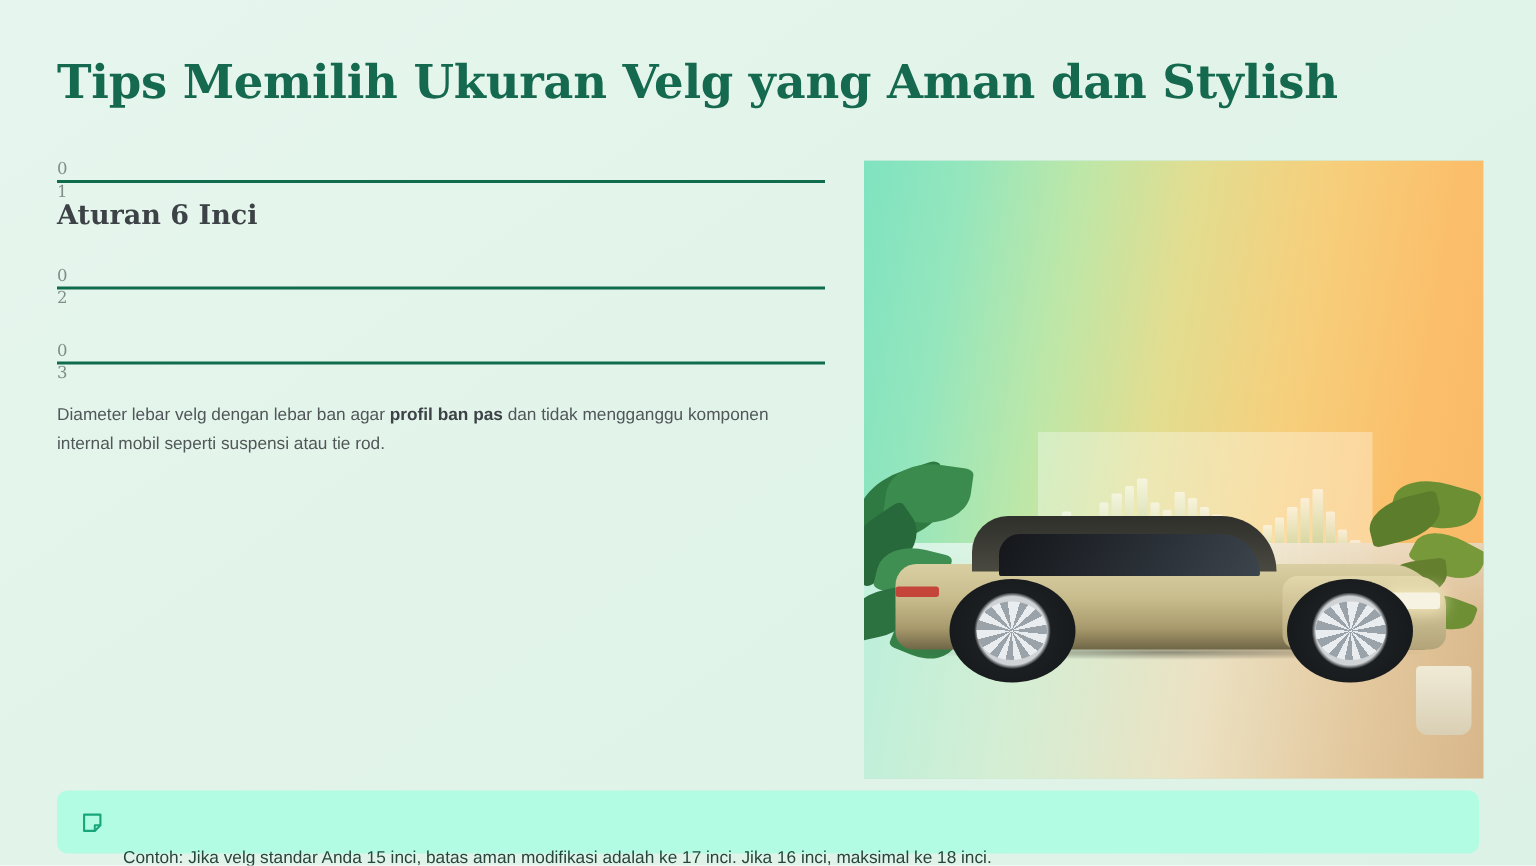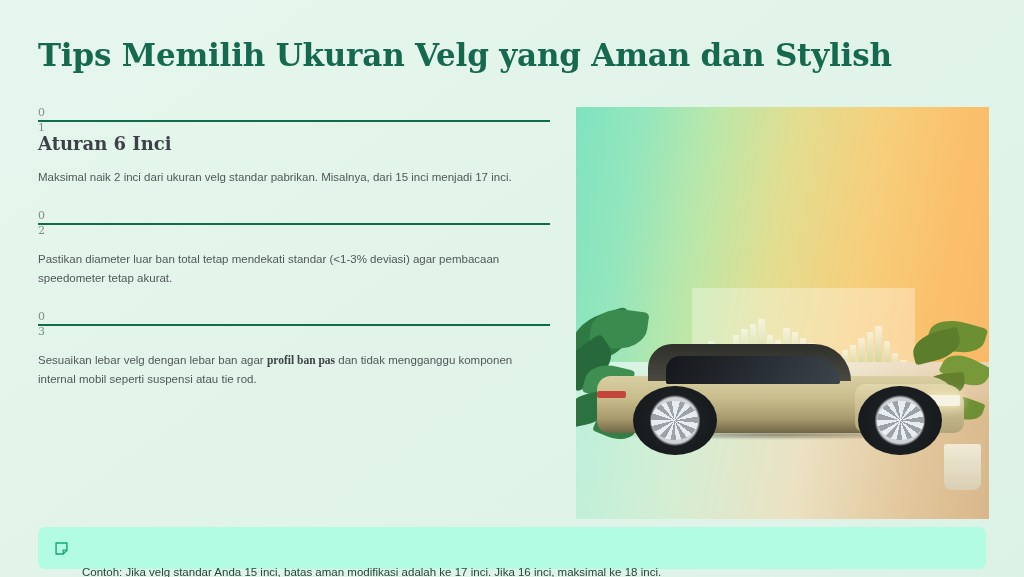--- a/index.html
+++ b/index.html
@@ -93,21 +93,21 @@
 
   .tip-body {
     font-family: "Liberation Sans", sans-serif;
     font-size: 11.5px;
     line-height: 19px;
     color: #515759;
     margin-top: 13px;
     max-width: 500px;
   }
 
-  .tip-body b { font-weight: bold; color: #3c4245; font-family: Liberation Serif, serif; }
+  .tip-body b { font-weight: bold; color: #3c4245; }
 
   
   .photo {
     position: relative;
     width: 413px;
     height: 412px;
     overflow: hidden;
     background: #bfe8d5;
   }
 
@@ -325,35 +325,33 @@
 
   <div class="content">
 
     <div class="col-left">
 
       <div class="tip">
         <span class="tip-num-top">0</span>
         <div class="tip-rule"></div>
         <span class="tip-num-bottom">1</span>
         <h2 class="tip-heading">Aturan 6 Inci</h2>
-        <p class="tip-body"><span>Maksimal naik 2 inci dari ukuran velg standar pabrikan. Misalnya, dari 15 inci menjadi 17 inci.</span></p>
       </div>
 
       <div class="tip">
         <span class="tip-num-top">0</span>
         <div class="tip-rule"></div>
         <span class="tip-num-bottom">2</span>
-        <p class="tip-body"><span>Pastikan diameter luar ban total tetap mendekati standar (&lt;1-3% deviasi) agar pembacaan speedometer tetap akurat.</span></p>
       </div>
 
       <div class="tip">
         <span class="tip-num-top">0</span>
         <div class="tip-rule"></div>
         <span class="tip-num-bottom">3</span>
-        <p class="tip-body"><span>Sesuaikan lebar velg dengan lebar ban agar </span><b>profil ban pas</b><span> dan tidak mengganggu komponen internal mobil seperti suspensi atau tie rod.</span></p>
+        <p class="tip-body"><span>Diameter lebar velg dengan lebar ban agar </span><b>profil ban pas</b><span> dan tidak mengganggu komponen internal mobil seperti suspensi atau tie rod.</span></p>
       </div>
 
     </div>
 
     <div class="col-right">
       <div class="photo">
         <div class="photo-bg"></div>
 
         <div class="poster">
             <span class="bar" style="height: 38%;"></span>

